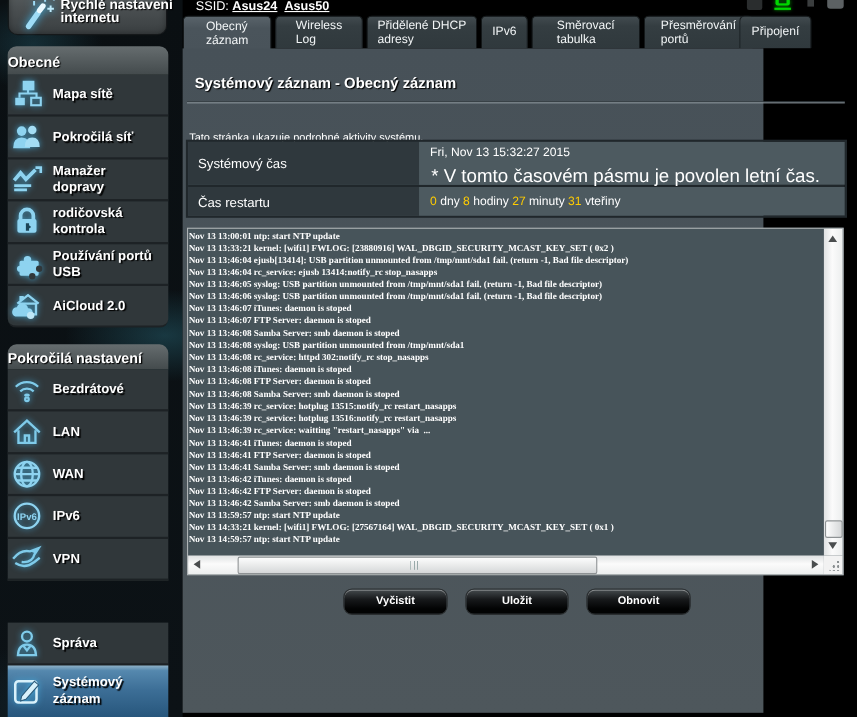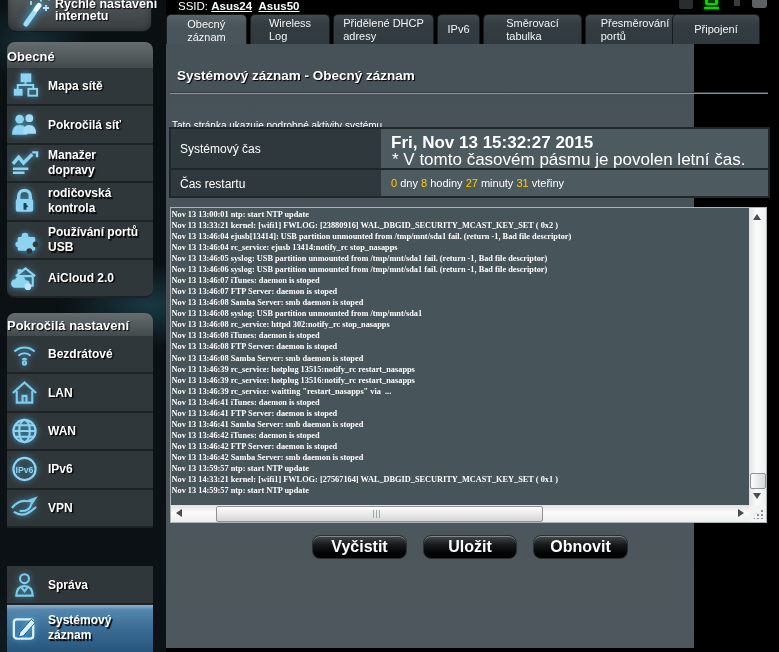--- a/index.html
+++ b/index.html
@@ -49,21 +49,21 @@
 
 .sbV{position:absolute;right:0px;top:0px;width:17px;bottom:17px;background:linear-gradient(90deg,#dfe1e2,#fbfbfb 45%,#eceeee)}
 .sbH{position:absolute;left:0px;bottom:0px;height:17px;right:17px;background:linear-gradient(#dfe1e2,#fbfbfb 45%,#eceeee)}
 .corner{position:absolute;right:0;bottom:0;width:17px;height:17px;background:#f2f2f2}
 .arr{width:0;height:0;position:absolute}
 .thumbV{position:absolute;left:1px;top:265px;width:14px;height:14px;background:linear-gradient(90deg,#fdfdfd,#d5d7d8);border:1px solid #8e9294;border-radius:2px}
 .thumbH{position:absolute;left:45px;top:1px;width:325px;height:14px;background:linear-gradient(#fdfdfd,#d5d7d8);border:1px solid #8e9294;border-radius:2px}
 
 .btn{position:absolute;top:491px;height:24px;border-radius:8px;box-sizing:border-box;
  background:linear-gradient(#454b4e,#17191b 40%,#020303 80%);border:1px solid #2a2e30;
- color:#fff;font-size:16px;font-weight:bold;text-align:center;line-height:22px;
+ color:#fff;font-size:10px;font-weight:bold;text-align:center;line-height:22px;
  box-shadow:inset 0 1px 0 rgba(255,255,255,.35)}
 </style></head>
 <body>
 
 <div id="sidebar">
  <div id="qbtn">
    <svg class="abs" style="left:10px;top:14px;filter:drop-shadow(0 0 4px rgba(60,190,245,.95))" width="40" height="32" viewBox="0 0 40 32">
      <line x1="8" y1="25" x2="16.5" y2="13" stroke="#9fdcf6" stroke-width="5" stroke-linecap="round"></line>
      <line x1="18" y1="10.5" x2="21" y2="6.5" stroke="#eaf9ff" stroke-width="5" stroke-linecap="round"></line>
      <path d="M25 9 h6 M28 6 v6" stroke="#bde9fa" stroke-width="1.8"></path>
@@ -210,33 +210,33 @@
 <div class="abs" style="left:704px;top:6.5px;width:15px;height:2.5px;background:#00d800;box-shadow:0 0 3px #00b000"></div>
 <div class="abs" style="left:734px;top:0;width:6px;height:6px;background:#3a3d3e"></div>
 <div class="abs" style="left:752px;top:0;width:15px;height:8px;background:#5c6163;border-radius:0 0 3px 3px"></div>
 
 <div class="tab active" style="left:166px;width:81px">Obecný<br>záznam</div>
 <div class="tab" style="left:250px;width:80px">Wireless<br>Log</div>
 <div class="tab" style="left:333px;width:101px">Přidělené DHCP<br>adresy</div>
 <div class="tab" style="left:437px;width:43px">IPv6</div>
 <div class="tab" style="left:483px;width:99px">Směrovací<br>tabulka</div>
 <div class="tab" style="left:585px;width:100px">Přesměrování<br>portů</div>
-<div class="tab" style="left:672px;width:88px">Připojení</div>
+<div class="tab" style="left:672px;width:66px">Připojení</div>
 
 <div id="panel">
  <div id="htitle">Systémový záznam - Obecný záznam</div>
  <div id="hline"></div>
  <div id="hdesc">Tato stránka ukazuje podrobné aktivity systému.</div>
  <div id="ftable">
    <div class="trow" style="top:0;height:39px;border-bottom:2px solid #20272b;box-sizing:content-box">
      <div class="th">
           <span class="abs" style="left:9px;top:13px">Systémový čas</span>
         </div>
      <div class="td">
-        <span class="abs" style="left:10px;top:3.5px;font-weight:bold;font-size:17px">Fri, Nov 13 15:32:27 2015</span>
+        <span class="abs" style="left:10px;top:3.5px;font-weight:normal;font-size:11px">Fri, Nov 13 15:32:27 2015</span>
         <span class="abs" style="left:11px;top:20.5px;font-size:17px">* V tomto časovém pásmu je povolen letní čas.</span>
      </div>
    </div>
    <div class="trow" style="top:41px;height:26px">
      <div class="th">
           <span class="abs" style="left:9px;top:7px">Čas restartu</span>
         </div>
      <div class="td">
           <span class="abs" style="left:10px;top:7px;font-size:11px"><b style="color:#fc0;font-weight:normal">0</b> dny <b style="color:#fc0;font-weight:normal">8</b> hodiny <b style="color:#fc0;font-weight:normal">27</b> minuty <b style="color:#fc0;font-weight:normal">31</b> vteřiny</span>
         </div>

